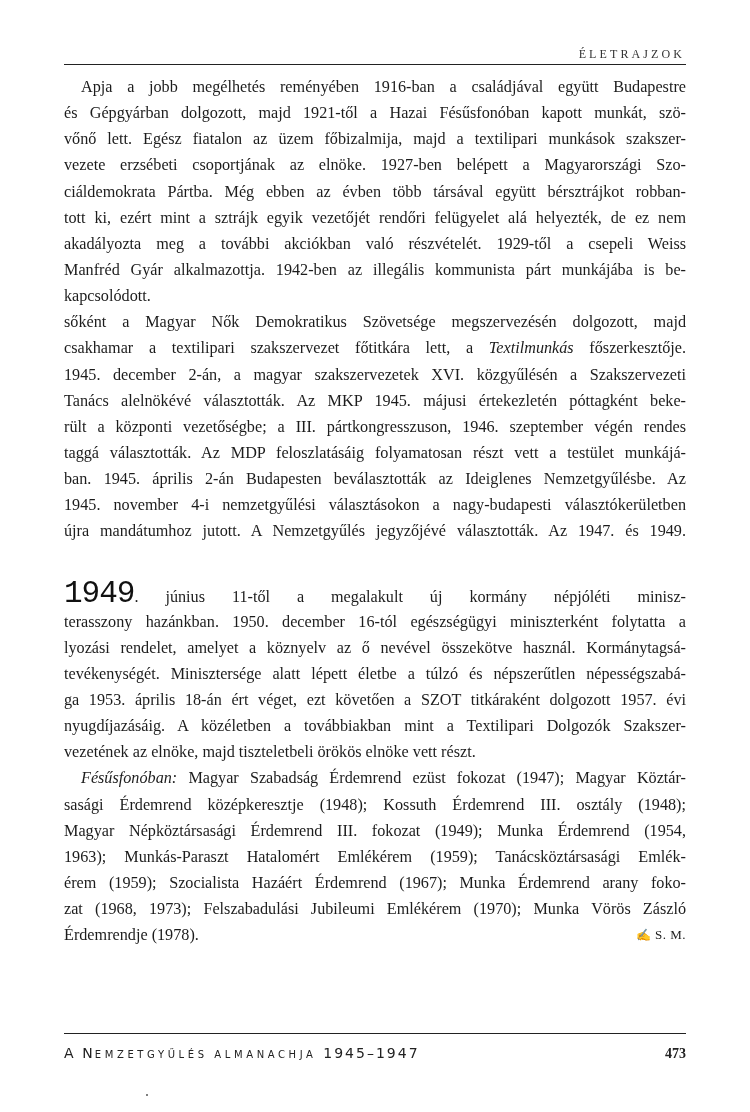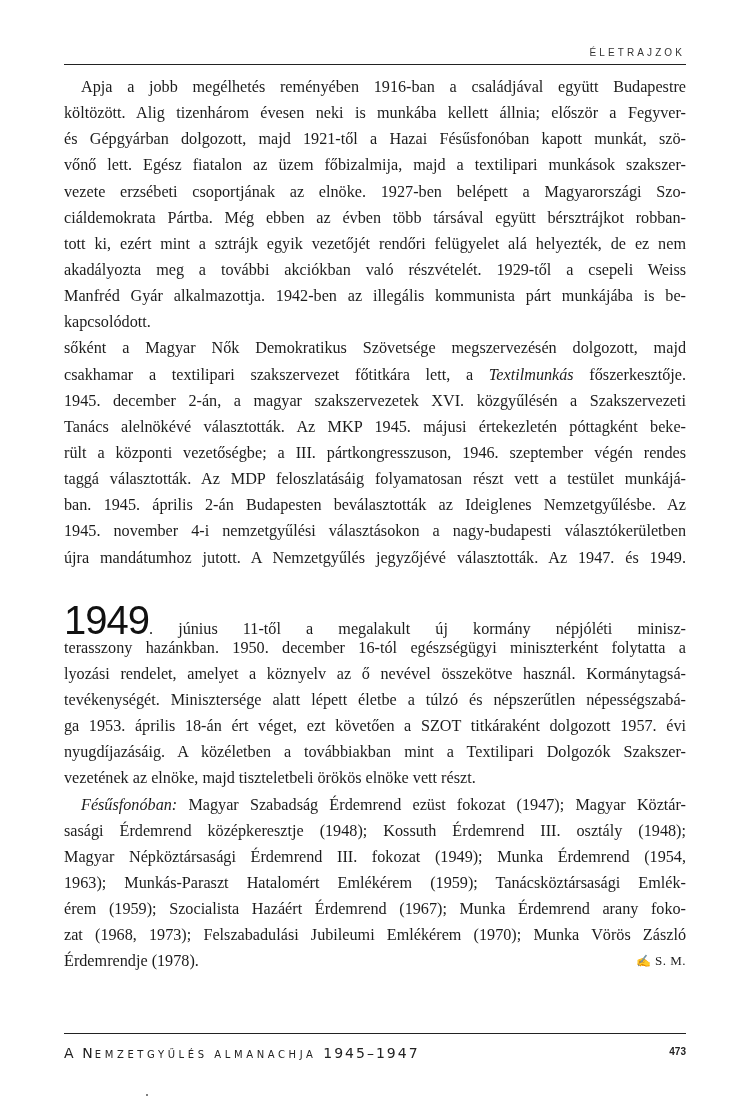--- a/index.html
+++ b/index.html
@@ -1,61 +1,60 @@
 <!DOCTYPE html>
 <html><head>
   <meta charset="utf-8">
   <style>
     html, body { margin: 0; padding: 0; background: #ffffff; }
     body { width: 750px; height: 1112px; position: relative; overflow: hidden; color: #1a1a1a; }
     .header-label {
       position: absolute; left: 540px; top: 47px; width: 145px; text-align: right;
-      font-family: Liberation Sans, sans-serif; font-size: 10px; letter-spacing: 3.1px; color: #333;
+      font-family: Liberation Serif, serif; font-size: 12px; letter-spacing: 3.1px; color: #333;
     }
     .rule { position: absolute; left: 64px; width: 622px; height: 1px; background: #222; }
     .rule.top { top: 64px; }
     .rule.bottom { top: 1033px; }
     .body-text {
       position: absolute; left: 64px; top: 74px; width: 622px;
       font-family: "Liberation Serif", "DejaVu Serif", serif; font-size: 16.2px; color: #1c1c1c;
     }
     .line { height: 26.15px; line-height: 26.15px; white-space: nowrap; text-align: justify; text-align-last: justify; }
     .line.last { text-align-last: left; }
     .line.indent { padding-left: 17px; }
     .gap { height: 20px; }
     .dropcap-line { height: 30px; line-height: 30px; margin-top: 14px; padding-left: 0; }
     .dropcap {
-      font-family: Liberation Sans, sans-serif; font-size: 40px; font-weight: normal;
+      font-family: Liberation Mono, monospace; font-size: 31px; font-weight: normal;
       letter-spacing: -1px; color: #111;
     }
     .italic { font-style: italic; }
     .signature { float: right; text-align-last: right; font-size: 13px; letter-spacing: 0.5px; }
     .pen-icon { font-size: 12px; margin-right: 3px; }
     .footer-title {
       position: absolute; left: 64px; top: 1045px;
       font-family: "DejaVu Sans", sans-serif; font-size: 10px; letter-spacing: 3.6px; color: #222;
     }
     .footer-title .big { font-size: 14px; letter-spacing: 2px; }
     .page-number {
       position: absolute; left: 640px; top: 1046px; width: 46px; text-align: right;
-      font-family: Liberation Sans, sans-serif; font-weight: bold; font-size: 10px; color: #222;
+      font-family: Liberation Serif, serif; font-weight: bold; font-size: 14px; color: #222;
     }
     .speck { position: absolute; left: 146px; top: 1094px; width: 2px; height: 2px; background: #555; border-radius: 1px; }
   </style>
 </head>
 <body>
 
 <div class="header-label">ÉLETRAJZOK</div>
 <div class="rule top"></div>
 
 <div class="body-text">
 
   <div>
     <div class="line indent">Apja a jobb megélhetés reményében 1916-ban a családjával együtt Budapestre</div>
-    <div class="line">költözött. Alig tizenhárom évesen neki is munkába kellett állnia; először a Fegyver-</div>
     <div class="line">és Gépgyárban dolgozott, majd 1921-től a Hazai Fésűsfonóban kapott munkát, szö-</div>
     <div class="line">vőnő lett. Egész fiatalon az üzem főbizalmija, majd a textilipari munkások szakszer-</div>
     <div class="line">vezete erzsébeti csoportjának az elnöke. 1927-ben belépett a Magyarországi Szo-</div>
     <div class="line">ciáldemokrata Pártba. Még ebben az évben több társával együtt bérsztrájkot robban-</div>
     <div class="line">tott ki, ezért mint a sztrájk egyik vezetőjét rendőri felügyelet alá helyezték, de ez nem</div>
     <div class="line">akadályozta meg a további akciókban való részvételét. 1929-től a csepeli Weiss</div>
     <div class="line">Manfréd Gyár alkalmazottja. 1942-ben az illegális kommunista párt munkájába is be-</div>
     <div class="line last">kapcsolódott.</div>
   </div>
 

